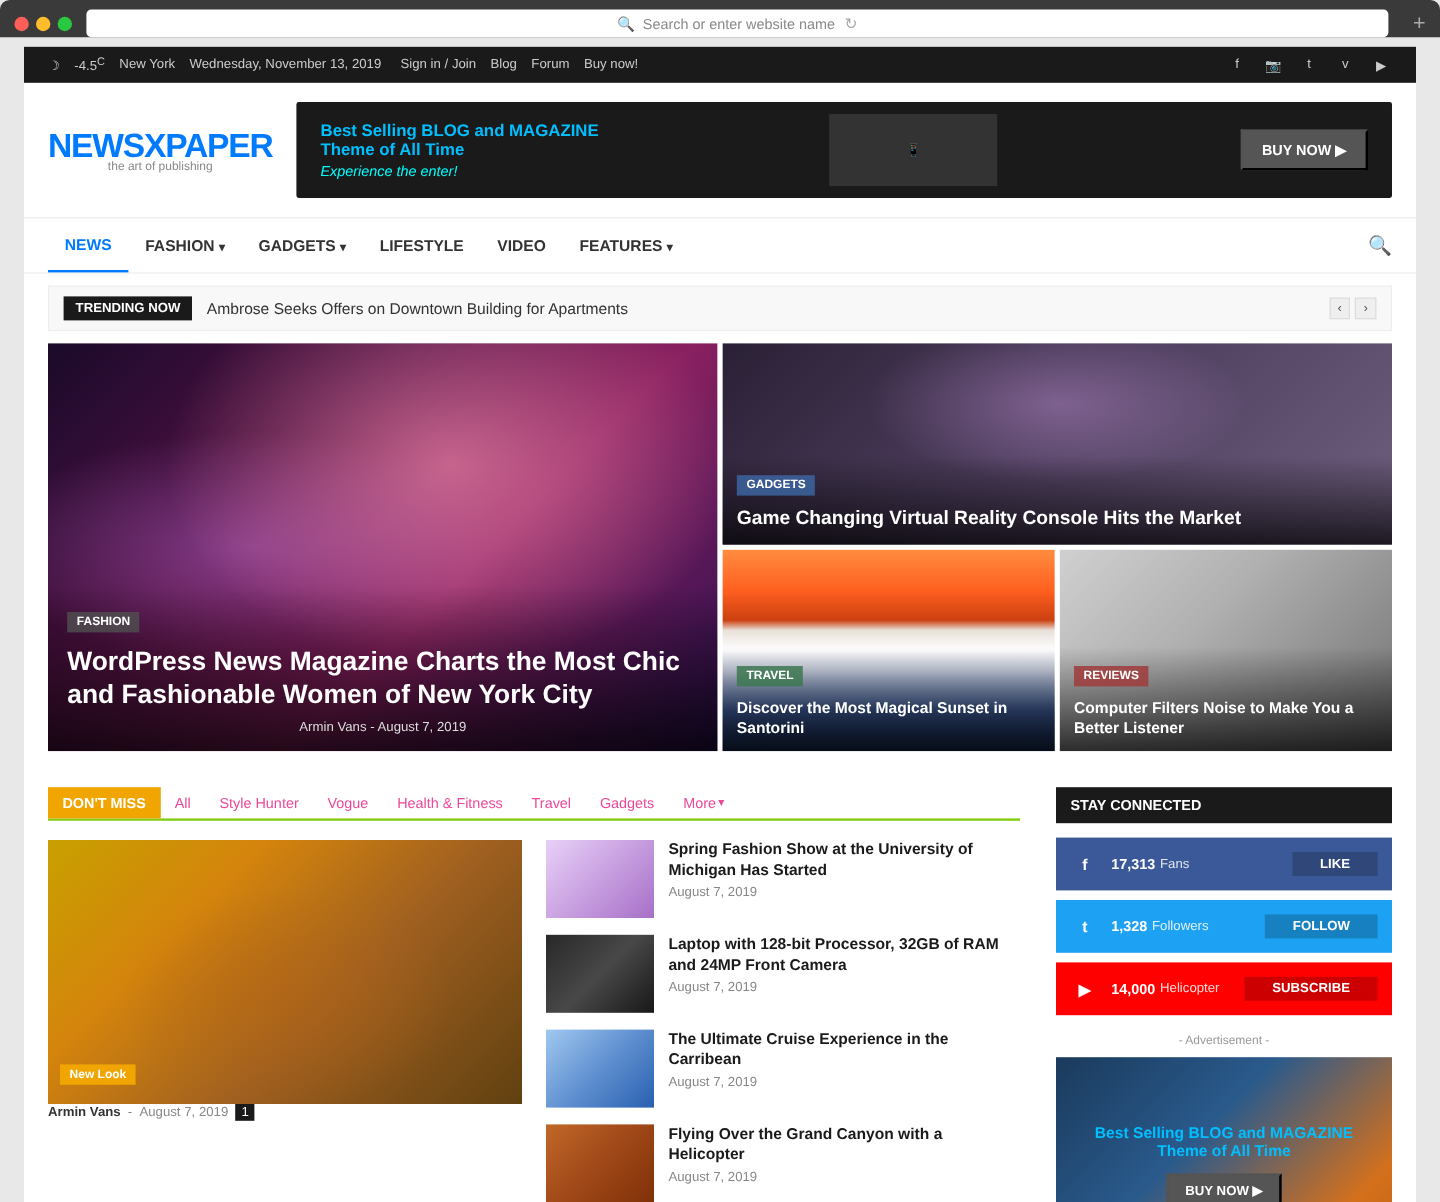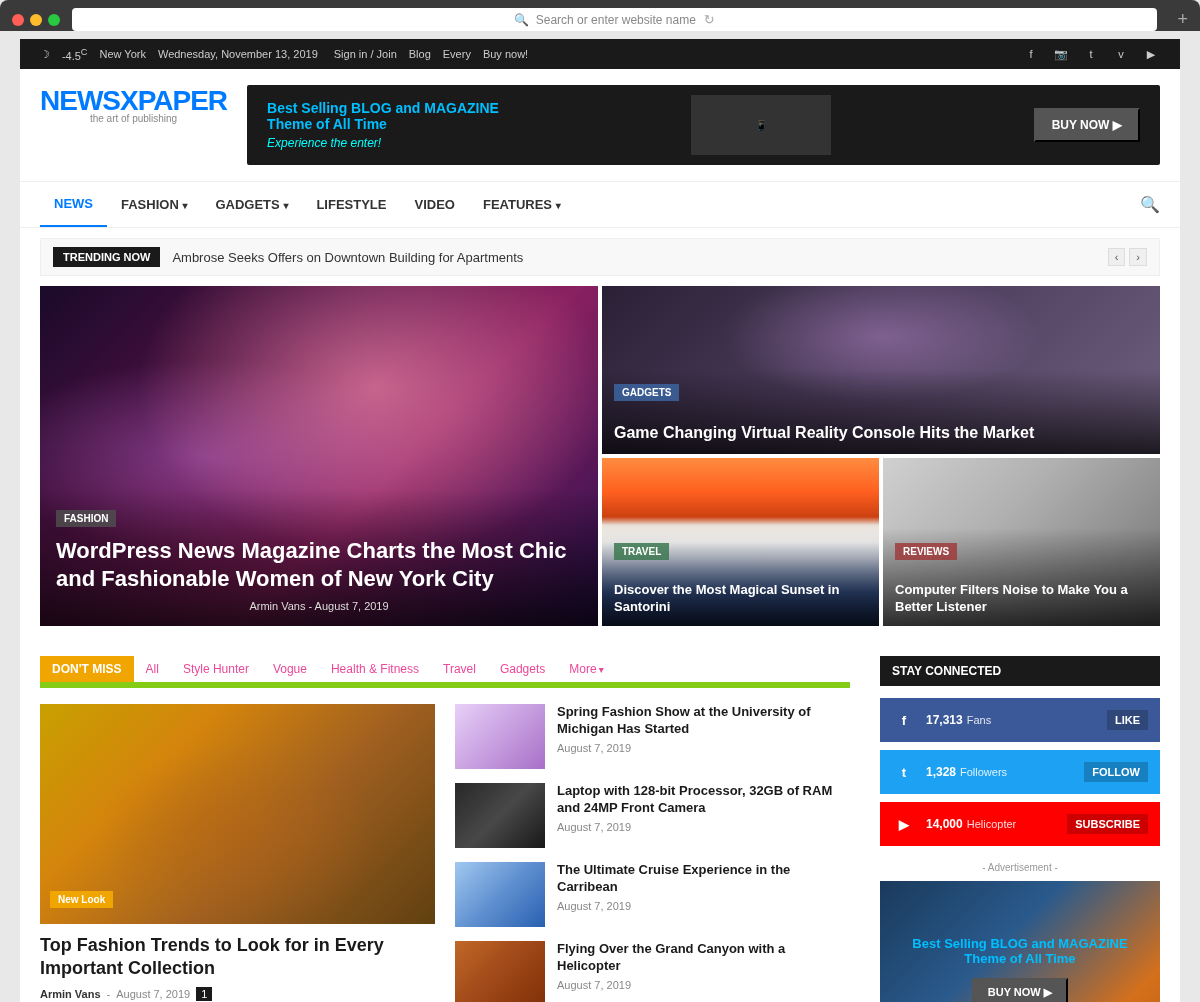--- a/index.html
+++ b/index.html
@@ -20,21 +20,21 @@
     .top-bar { background: #1a1a1a; color: #ccc; font-size: 11px; padding: 6px 20px; display: flex; align-items: center; gap: 16px; }
     .top-bar-left { display: flex; align-items: center; gap: 12px; }
     .top-bar-right { margin-left: auto; display: flex; gap: 12px; }
     .top-bar a { color: #ccc; text-decoration: none; }
     .social-icon { width: 18px; height: 18px; display: inline-flex; align-items: center; justify-content: center; color: #ccc; font-size: 11px; }
 
     
     .site-wrapper { background: #fff; max-width: 1160px; margin: 0 auto; }
 
     
-    .site-header { padding: 16px 20px; display: flex; align-items: flex-start; gap: 20px; }
+    .site-header { padding: 16px 20px; display: flex; align-items: center; gap: 20px; }
     .logo { font-size: 28px; font-weight: 900; letter-spacing: -1px; color: #1a1a1a; }
     .logo span { color: #007bff; }
     .logo-tagline { font-size: 10px; color: #888; text-align: center; display: block; margin-top: -4px; }
     .header-banner { flex: 1; background: #1a1a1a; height: 80px; display: flex; align-items: center; justify-content: space-between; padding: 0 20px; border-radius: 2px; overflow: hidden; }
     .banner-text h3 { color: #fff; font-size: 14px; font-weight: bold; }
     .banner-text h3 span { color: #00bfff; }
     .banner-text p { color: #0ff; font-size: 12px; font-style: italic; margin-top: 4px; }
     .banner-btn { background: #555; color: #fff; padding: 8px 16px; font-size: 12px; font-weight: bold; white-space: nowrap; }
 
     
@@ -66,30 +66,30 @@
     .overlay-badge { display: inline-block; padding: 3px 8px; font-size: 10px; font-weight: bold; color: #fff; margin-bottom: 6px; }
     .badge-fashion { background: rgba(80,80,80,0.8); }
     .badge-gadgets { background: rgba(60,100,160,0.85); }
     .badge-travel { background: rgba(60,120,80,0.85); }
     .badge-reviews { background: rgba(160,60,60,0.85); }
     .badge-new-look { background: #f0a500; color: #fff; }
 
     .hero-overlay { position: absolute; bottom: 0; left: 0; right: 0; background: linear-gradient(transparent, rgba(0,0,0,0.75)); padding: 20px 16px 14px; color: #fff; }
     .hero-overlay h2 { font-size: 22px; font-weight: bold; line-height: 1.3; margin-top: 4px; }
     .hero-overlay-small { position: absolute; bottom: 0; left: 0; right: 0; background: linear-gradient(transparent, rgba(0,0,0,0.75)); padding: 14px 12px 10px; color: #fff; }
-    .hero-overlay-small h3 { font-size: 16px; font-weight: bold; line-height: 1.3; margin-top: 16px; }
+    .hero-overlay-small h3 { font-size: 16px; font-weight: bold; line-height: 1.3; margin-top: 4px; }
     .hero-meta { font-size: 11px; color: #ddd; margin-top: 6px; text-align: center; }
 
     
     .dont-miss-section { display: grid; grid-template-columns: 1fr 280px; gap: 30px; }
     .dont-miss-main { }
     .dont-miss-sidebar { }
 
     
-    .section-header { display: flex; align-items: center; gap: 0; margin-bottom: 16px; border-bottom: 6px solid #84cc16; padding-bottom: 0; }
+    .section-header { display: flex; align-items: center; gap: 0; margin-bottom: 16px; border-bottom: 2px solid #84cc16; padding-bottom: 0; }
     .section-label { background: #f0a500; color: #fff; font-size: 12px; font-weight: bold; padding: 6px 12px; }
     .section-tabs { display: flex; gap: 0; }
     .section-tab { padding: 6px 12px; font-size: 12px; color: #ec4899; cursor: pointer; }
     .section-tab-more { display: flex; align-items: center; gap: 2px; }
 
     
     .dont-miss-content { display: grid; grid-template-columns: 1fr 1fr; gap: 20px; }
     .dont-miss-featured { }
     .dont-miss-badge { position: absolute; bottom: 10px; left: 10px; }
     .dont-miss-title { font-size: 18px; font-weight: bold; color: #1a1a1a; line-height: 1.3; margin: 10px 0 6px; }
@@ -108,21 +108,21 @@
     
     .stay-connected { }
     .sidebar-section-header { background: #1a1a1a; color: #fff; font-size: 12px; font-weight: bold; padding: 8px 12px; margin-bottom: 12px; }
     .social-row { display: flex; align-items: center; padding: 10px 12px; margin-bottom: 8px; }
     .social-row-fb { background: #3b5998; }
     .social-row-tw { background: #1da1f2; }
     .social-row-yt { background: #ff0000; }
     .social-icon-box { width: 24px; height: 24px; display: flex; align-items: center; justify-content: center; color: #fff; font-size: 13px; font-weight: bold; margin-right: 10px; }
     .social-count { font-size: 12px; font-weight: bold; color: #fff; }
     .social-label-text { font-size: 11px; color: rgba(255,255,255,0.85); margin-left: 4px; }
-    .social-action { margin-left: auto; font-size: 11px; font-weight: bold; color: #fff; background: rgba(0,0,0,0.2); padding: 4px 8px; cursor: pointer; }
+    .social-action { margin-left: auto; font-size: 11px; font-weight: bold; color: #fff; background: rgba(0,0,0,0.2); padding: 4px 23px; cursor: pointer; }
 
     .ad-label { text-align: center; font-size: 10px; color: #999; margin: 16px 0 8px; }
     .sidebar-ad { background: linear-gradient(135deg, #1a3a5c 0%, #2a5a8c 40%, #d4701c 80%, #c06010 100%); height: 180px; display: flex; flex-direction: column; align-items: center; justify-content: center; padding: 20px; }
     .sidebar-ad h3 { color: #fff; font-size: 13px; font-weight: bold; text-align: center; }
     .sidebar-ad h3 span { color: #00bfff; }
     .sidebar-ad-btn { background: #555; color: #fff; padding: 6px 14px; font-size: 11px; font-weight: bold; margin-top: 12px; cursor: pointer; }
 
     
     .img-women-party {
       width: 100%; height: 340px;
@@ -196,21 +196,21 @@
       <span>☽</span>
       <span>
         <span>-4.5</span><sup>C</sup>
       </span>
       <span>New York</span>
       <span>Wednesday, November 13, 2019</span>
     </div>
     <div style="display:flex;gap:12px;align-items:center;">
       <a href="#">Sign in / Join</a>
       <a href="#">Blog</a>
-      <a href="#">Every</a>
+      <a href="#">Forum</a>
       <a href="#">Buy now!</a>
     </div>
     <div class="top-bar-right">
       <span class="social-icon">f</span>
       <span class="social-icon">📷</span>
       <span class="social-icon">t</span>
       <span class="social-icon">v</span>
       <span class="social-icon">▶</span>
     </div>
   </div>
@@ -319,21 +319,20 @@
 
         <div class="dont-miss-content">
 
           <div class="dont-miss-featured">
             <div style="position:relative;text-align:right;">
               <div class="img-fashion-gold"></div>
               <div class="dont-miss-badge">
                 <span class="overlay-badge badge-new-look">New Look</span>
               </div>
             </div>
-            <h2 class="dont-miss-title">Top Fashion Trends to Look for in Every Important Collection</h2>
             <div class="dont-miss-meta">
               <span class="dont-miss-author">Armin Vans</span>
               <span>-</span>
               <span>August 7, 2019</span>
               <span class="dont-miss-comment">1</span>
             </div>
 
           </div>
 
           <div class="article-list">

